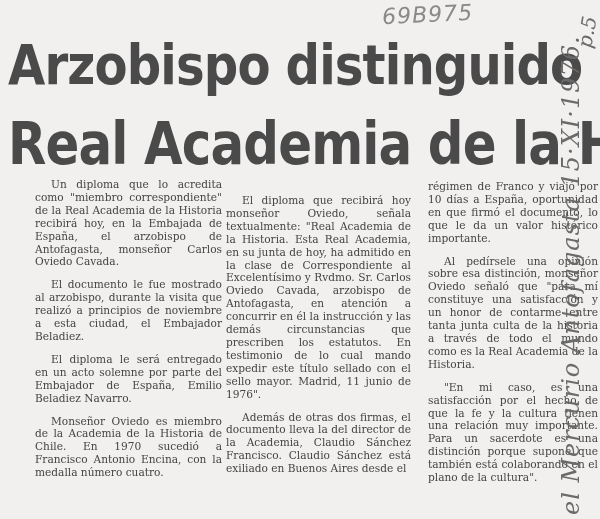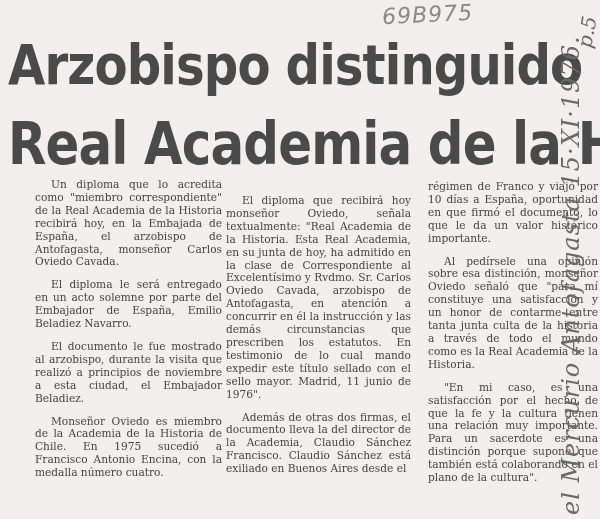--- a/index.html
+++ b/index.html
@@ -54,23 +54,23 @@
 
 <div>
   <div class="clip-number">69B975</div>
   <div class="page-note">p.5</div>
 
   <div class="headline h1">Arzobispo distinguido por la</div>
   <div class="headline h2">Real Academia de la Historia</div>
 
   <div class="col c1">
     <p>Un diploma que lo acredita como "miembro correspondiente" de la Real Academia de la Historia recibirá hoy, en la Embajada de España, el arzobispo de Antofagasta, monseñor Carlos Oviedo Cavada.</p>
+    <p>El documento le fue mostrado al arzobispo, durante la visita que realizó a principios de noviembre a esta ciudad, el Embajador Beladiez.</p>
     <p>El diploma le será entregado en un acto solemne por parte del Embajador de España, Emilio Beladiez Navarro.</p>
-    <p>El documento le fue mostrado al arzobispo, durante la visita que realizó a principios de noviembre a esta ciudad, el Embajador Beladiez.</p>
-    <p>Monseñor Oviedo es miembro de la Academia de la Historia de Chile. En 1975 sucedió a Francisco Antonio Encina, con la medalla número cuatro.</p>
+    <p>Monseñor Oviedo es miembro de la Academia de la Historia de Chile. En 1970 sucedió a Francisco Antonio Encina, con la medalla número cuatro.</p>
   </div>
 
   <div class="col c2">
     <p>El diploma que recibirá hoy monseñor Oviedo, señala textualmente: "Real Academia de la Historia. Esta Real Academia, en su junta de hoy, ha admitido en la clase de Correspondiente al Excelentísimo y Rvdmo. Sr. Carlos Oviedo Cavada, arzobispo de Antofagasta, en atención a concurrir en él la instrucción y las demás circunstancias que prescriben los estatutos. En testimonio de lo cual mando expedir este título sellado con el sello mayor. Madrid, 11 junio de 1976".</p>
     <p>Además de otras dos firmas, el documento lleva la del director de la Academia, Claudio Sánchez Francisco. Claudio Sánchez está exiliado en Buenos Aires desde el</p>
   </div>
 
   <div class="col c3">
     <p class="noind">régimen de Franco y viajó por 10 días a España, oportunidad en que firmó el documento, lo que le da un valor histórico importante.</p>
     <p>Al pedírsele una opinión sobre esa distinción, monseñor Oviedo señaló que "para mí constituye una satisfacción y un honor de contarme entre tanta junta culta de la historia a través de todo el mundo como es la Real Academia de la Historia.</p>

